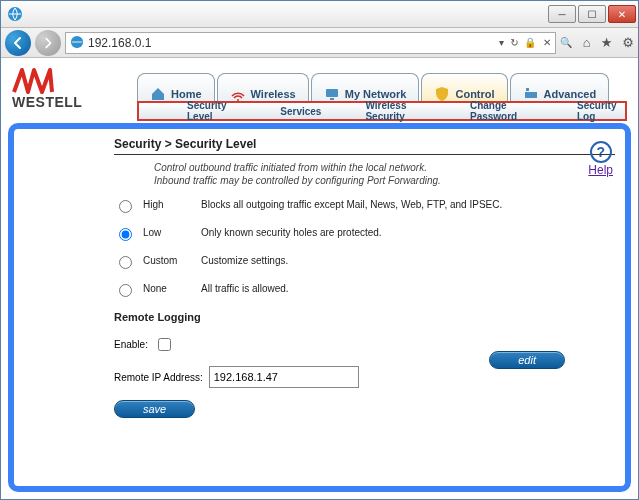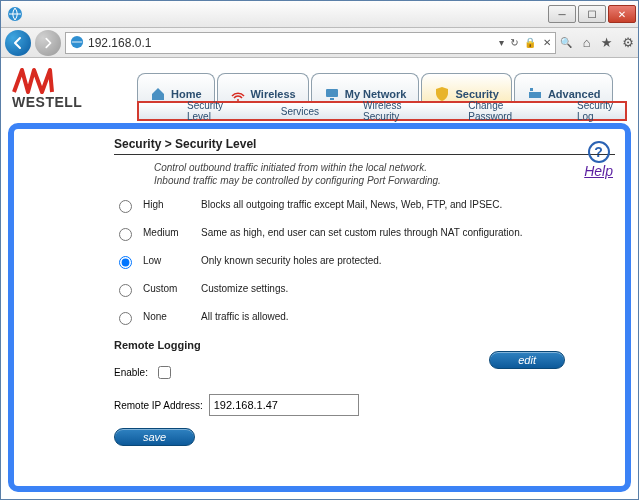--- a/index.html
+++ b/index.html
@@ -80,38 +80,38 @@
   .tab .ticon { width:16px;height:16px; display:inline-block;}
   .subtab-bar {
     position: absolute;
     top: 40px; left: 135px; right: 10px;
     border: 2px solid #d23a2f;
     background: linear-gradient(#fff,#e1e8ee);
     height: 20px;
     display:flex; align-items:center; justify-content: space-around;
     padding: 0 4px;
   }
-  .subtab { font-size: 10px; color:#2b4e70; font-weight:normal; cursor:pointer;margin-left:44px; }
+  .subtab { font-size: 10px; color:#2b4e70; font-weight:bold; cursor:pointer;margin-left:44px; }
   .cyan-frame {
     position:absolute;
     top: 62px; left: 6px; right: 6px; bottom: 6px;
     border: 6px solid #3b82f6;
     border-radius: 10px;
     background: #fff;
     padding: 4px 10px 10px 10px;
   }
   .breadcrumb {
     font-size: 12px; font-weight: bold; color:#222;
     padding: 4px 0 3px 90px;
   }
   hr.sep { margin: 0 0 6px 90px; border:none; border-top:1px solid #333;}
   .desc { color:#444; font-style: italic; padding-left: 130px; line-height: 1.3;}
   .help-block { position:absolute; top:12px; right:12px; text-align:center;}
   .help-icon { width:22px;height:22px;border-radius:50%;border:2px solid #2a62b3;color:#2a62b3;font-weight:bold;font-size:14px;display:flex;align-items:center;justify-content:center;margin:0 auto;}
-  .help-link { color:#5a1ea0; text-decoration:underline; font-size:14px;font-style:italic;}
+  .help-link { color:#5a1ea0; text-decoration:underline; font-size:12px;}
   .options { padding: 12px 0 0 90px;}
   .opt-row { display:flex; align-items:flex-start; gap:8px; margin-bottom: 14px;}
   .opt-row input[type=radio]{margin-top:1px;}
   .opt-label { width: 50px; color:#222;}
   .opt-desc { flex:1; color:#222;}
   .edit-btn, .save-btn {
     display:inline-block; padding: 2px 28px; border-radius: 12px;
     background: linear-gradient(#2f82c1,#0d5a9a);
     color:#fff; font-style: italic; font-size:11px; border:1px solid #0a4878;
     cursor:pointer;
@@ -201,21 +201,21 @@
       <span class="ticon"><svg viewBox="0 0 16 16">
             <rect x="2" y="3" width="12" height="8" rx="1" fill="#4a90c2"></rect>
             <rect x="6" y="12" width="4" height="2" fill="#4a90c2"></rect>
           </svg></span>
       <span>My Network</span>
     </div>
     <div class="tab active">
       <span class="ticon"><svg viewBox="0 0 16 16">
             <path d="M8 1l6 2v4c0 4-3 7-6 8-3-1-6-4-6-8V3z" fill="#e8b42a"></path>
           </svg></span>
-      <span>Security</span>
+      <span>Control</span>
     </div>
     <div class="tab">
       <span class="ticon"><svg viewBox="0 0 16 16">
             <rect x="2" y="6" width="12" height="6" fill="#4a90c2"></rect>
             <rect x="3" y="2" width="3" height="3" fill="#4a90c2"></rect>
           </svg></span>
       <span>Advanced</span>
     </div>
   </div>
 
@@ -238,25 +238,20 @@
       <a class="help-link">Help</a>
     </div>
 
     <div class="options">
       <div class="opt-row">
         <input type="radio" name="sec" style="">
         <span class="opt-label">High</span>
         <span class="opt-desc">Blocks all outgoing traffic except Mail, News, Web, FTP, and IPSEC.</span>
       </div>
       <div class="opt-row">
-        <input type="radio" name="sec" style="">
-        <span class="opt-label">Medium</span>
-        <span class="opt-desc">Same as high, end user can set custom rules through NAT configuration.</span>
-      </div>
-      <div class="opt-row">
         <input type="radio" name="sec" checked="" style="">
         <span class="opt-label">Low</span>
         <span class="opt-desc">Only known security holes are protected.</span>
       </div>
       <div class="opt-row">
         <input type="radio" name="sec" style="">
         <span class="opt-label">Custom</span>
         <span class="opt-desc">Customize settings.</span>
       </div>
       <div class="opt-row">

